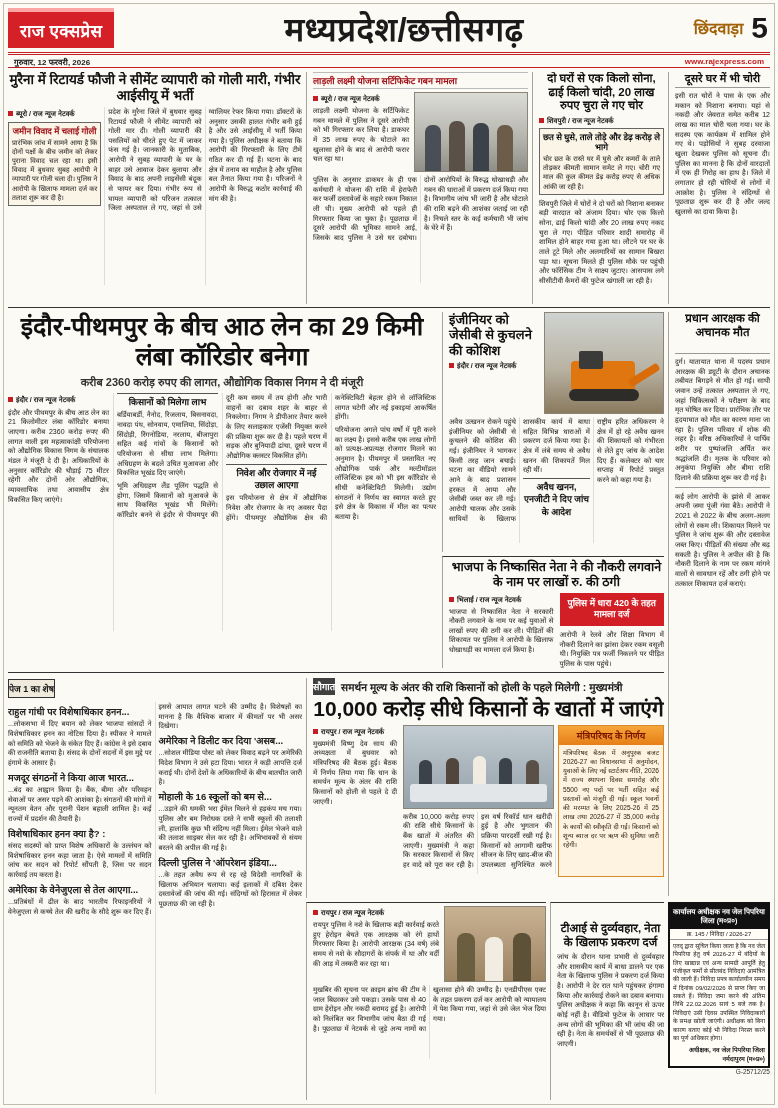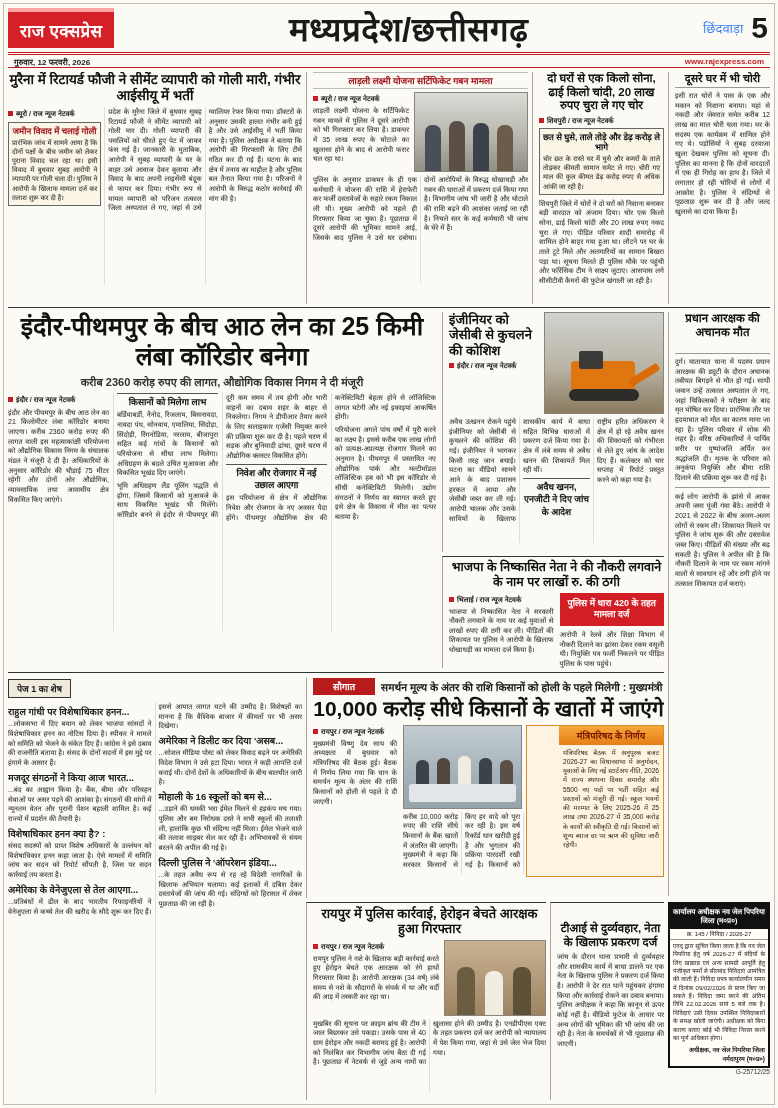--- a/index.html
+++ b/index.html
@@ -19,37 +19,37 @@
   .subhd{font-weight:bold;font-size:9px;text-align:center;border-top:1px solid #555;padding-top:2px;margin:3px 0 2px;break-inside:avoid;color:#111;}
   .inset{border:1px solid #666;background:#faf5e7;padding:3px;margin:0 0 4px;break-inside:avoid;font-size:6.8px;line-height:1.35;text-align:justify;}
   .inset .t{font-weight:bold;font-size:8.5px;color:#a1121a;text-align:center;margin-bottom:2px;line-height:1.2;}
   .photo{position:relative;overflow:hidden;border:1px solid #8a8578;flex:0 0 auto;}
   .divider{position:absolute;border-top:1.5px solid #333;}
   
   .masthead{display:flex;align-items:center;justify-content:space-between;}
   .logo{background:#d62027;color:#fff;font-weight:bold;font-size:17px;padding:7px 12px 6px;border-top:4px solid #fca5a5;letter-spacing:.3px;}
   .mast-title{flex:1;text-align:center;font-size:33px;font-weight:800;letter-spacing:.5px;}
   .mast-right{display:flex;align-items:center;gap:8px;padding-right:2px;}
-  .city{color:#3b82f6;font-weight:normal;font-size:13px;}
+  .city{color:#a16207;font-weight:bold;font-size:16px;}
   .pageno{font-size:30px;font-weight:800;}
   .datebar{display:flex;align-items:center;justify-content:space-between;border-top:3px double #c41e24;border-bottom:1px solid #c41e24;font-size:8px;font-weight:bold;padding:2px 6px;}
   .site{color:#c41e24;}
   
   .kicker{display:flex;align-items:center;gap:6px;margin:0 0 3px;}
   .kicker .ln{flex:1;height:3px;border-top:1px solid #333;border-bottom:1px solid #333;}
   .kicker .kt{font-weight:bold;font-size:12px;white-space:nowrap;}
   .redbox{background:#d21f26;color:#fff;font-weight:bold;font-size:9px;text-align:center;padding:5px 4px;line-height:1.3;margin:0 0 4px;}
   
-  .slabel{background:#b91c1c;color:#fff;font-weight:bold;font-size:9.5px;padding:2px 20px;flex:0 0 auto;}
+  .slabel{background:#404040;color:#fff;font-weight:bold;font-size:9.5px;padding:2px 0;flex:0 0 auto;}
   .skick{font-weight:bold;font-size:10.5px;}
-  .cabinet{border:1px solid #d98a2b;background:#fdf3e0;display:flex;flex-direction:column;padding-left:32px;}
+  .cabinet{border:1px solid #d98a2b;background:#fdf3e0;display:flex;flex-direction:column;}
   .cabinet .ct{background:linear-gradient(180deg,#f6a73b,#e67e17);color:#7a1400;font-weight:bold;font-size:9.5px;text-align:center;padding:3px 2px;}
   .cabinet .cb{font-size:6.6px;line-height:1.4;text-align:justify;padding:3px 4px;color:#33230f;}
   
-  .ptag{display:inline-block;border:1px solid #333;background:#efeadb;font-weight:bold;font-size:9px;padding:2px 8px;margin-bottom:4px;}
+  .ptag{display:inline-block;border:1px solid #333;background:#efeadb;font-weight:bold;font-size:9px;padding:2px 0;margin-bottom:4px;}
   .pit h4{font-size:9.5px;margin:4px 0 2px;line-height:1.2;break-after:avoid;}
   .pit p{margin:0 0 3px;}
   
   .tender{border:2px solid #111;background:#fffdf6;}
   .tender .th{background:#111;color:#fff;font-weight:bold;font-size:7.2px;text-align:center;padding:3px 2px;line-height:1.3;}
   .tender .tr{font-size:6px;text-align:center;padding:1px 2px;border-bottom:1px solid #999;}
   .tender .tb{font-size:6px;line-height:1.4;text-align:justify;padding:2px 3px;}
   .tender .ts{font-size:6.4px;font-weight:bold;text-align:right;padding:1px 3px 3px;}
   .gcode{font-size:6.5px;text-align:right;color:#333;}
   
@@ -83,21 +83,21 @@
         </div>
       <div class="inset">
         <div class="t">जमीन विवाद में चलाई गोली</div>
         <div>प्रारंभिक जांच में सामने आया है कि दोनों पक्षों के बीच जमीन को लेकर पुराना विवाद चल रहा था। इसी विवाद में बुधवार सुबह आरोपी ने व्यापारी पर गोली चला दी। पुलिस ने आरोपी के खिलाफ मामला दर्ज कर तलाश शुरू कर दी है।</div>
       </div>
       <p>प्रदेश के मुरैना जिले में बुधवार सुबह रिटायर्ड फौजी ने सीमेंट व्यापारी को गोली मार दी। गोली व्यापारी की पसलियों को चीरते हुए पेट में जाकर फंस गई है। जानकारी के मुताबिक, आरोपी ने सुबह व्यापारी के घर के बाहर उसे आवाज देकर बुलाया और विवाद के बाद अपनी लाइसेंसी बंदूक से फायर कर दिया। गंभीर रूप से घायल व्यापारी को परिजन तत्काल जिला अस्पताल ले गए, जहां से उसे ग्वालियर रेफर किया गया। डॉक्टरों के अनुसार उसकी हालत गंभीर बनी हुई है और उसे आईसीयू में भर्ती किया गया है। पुलिस अधीक्षक ने बताया कि आरोपी की गिरफ्तारी के लिए टीमें गठित कर दी गई हैं। घटना के बाद क्षेत्र में तनाव का माहौल है और पुलिस बल तैनात किया गया है। परिजनों ने आरोपी के विरुद्ध कठोर कार्रवाई की मांग की है।</p>
     </div>
   </article>
 
   <article class="blk vl" style="left:306px;top:72px;width:222px;height:232px;">
-    <div style="font-weight:bold;font-size:9px;color:#a1121a;text-align:center;border-top:1px solid #bbb;border-bottom:1px solid #bbb;padding:1px 0;margin-bottom:3px;">लाड़ली लक्ष्मी योजना सर्टिफिकेट गबन मामला</div>
+    <div style="font-weight:bold;font-size:9px;color:#a1121a;border-top:1px solid #bbb;border-bottom:1px solid #bbb;padding:1px 0;margin-bottom:3px;">लाड़ली लक्ष्मी योजना सर्टिफिकेट गबन मामला</div>
     <div style="display:flex;gap:5px;">
       <div style="flex:1;">
         <div class="byline">
             <span class="sq"></span>
             <span>ब्यूरो / राज न्यूज नेटवर्क</span>
           </div>
         <div class="body">लाड़ली लक्ष्मी योजना के सर्टिफिकेट गबन मामले में पुलिस ने दूसरे आरोपी को भी गिरफ्तार कर लिया है। डाकघर में 35 लाख रुपए के घोटाले का खुलासा होने के बाद से आरोपी फरार चल रहा था।</div>
       </div>
       <div class="photo" style="width:112px;height:78px;background:linear-gradient(180deg,#dcdcd6 0%,#b3b3ac 60%,#8f8f88 100%);">
         <div class="shape" style="left:10px;bottom:0;width:16px;height:46px;background:#4a4f57;border-radius:7px 7px 0 0;"></div>
@@ -125,21 +125,21 @@
   </article>
 
   <article class="blk vl" style="left:668px;top:72px;width:102px;height:232px;">
     <h2 class="hl" style="font-size:11px;border-bottom:1px solid #999;padding-bottom:2px;">दूसरे घर में भी चोरी</h2>
     <div class="body">इसी रात चोरों ने पास के एक और मकान को निशाना बनाया। यहां से नकदी और जेवरात समेत करीब 12 लाख का माल चोरी चला गया। घर के सदस्य एक कार्यक्रम में शामिल होने गए थे। पड़ोसियों ने सुबह दरवाजा खुला देखकर पुलिस को सूचना दी। पुलिस का मानना है कि दोनों वारदातों में एक ही गिरोह का हाथ है। जिले में लगातार हो रही चोरियों से लोगों में आक्रोश है। पुलिस ने संदिग्धों से पूछताछ शुरू कर दी है और जल्द खुलासे का दावा किया है।</div>
   </article>
 
   <div class="divider" style="left:8px;top:307px;width:762px;"></div>
 
   <article class="blk" style="left:8px;top:312px;width:428px;height:356px;">
-    <h1 class="hl" style="font-size:25px;">इंदौर-पीथमपुर के बीच आठ लेन का 25 किमी लंबा कॉरिडोर बनेगा</h1>
+    <h1 class="hl" style="font-size:25px;">इंदौर-पीथमपुर के बीच आठ लेन का 29 किमी लंबा कॉरिडोर बनेगा</h1>
     <div style="font-weight:bold;font-size:11px;text-align:center;color:#333;margin-bottom:4px;">करीब 2360 करोड़ रुपए की लागत, औद्योगिक विकास निगम ने दी मंजूरी</div>
     <div class="body cols4" style="height:238px;">
       <div class="byline">
           <span class="sq"></span>
           <span>इंदौर / राज न्यूज नेटवर्क</span>
         </div>
       <p>इंदौर और पीथमपुर के बीच आठ लेन का 21 किलोमीटर लंबा कॉरिडोर बनाया जाएगा। करीब 2360 करोड़ रुपए की लागत वाली इस महत्वाकांक्षी परियोजना को औद्योगिक विकास निगम के संचालक मंडल ने मंजूरी दे दी है। अधिकारियों के अनुसार कॉरिडोर की चौड़ाई 75 मीटर रहेगी और दोनों ओर औद्योगिक, व्यावसायिक तथा आवासीय क्षेत्र विकसित किए जाएंगे।</p>
       <div class="subhd">किसानों को मिलेगा लाभ</div>
       <p>बर्डियाबर्डी, नैनोद, रिजलाय, बिसनावदा, नावदा पंथ, सोनवाय, एमालिया, सिंदोड़ा, सिंदोड़ी, रिंगनोडिया, नरलाय, बीजापुरा सहित कई गांवों के किसानों को परियोजना से सीधा लाभ मिलेगा। अधिग्रहण के बदले उचित मुआवजा और विकसित भूखंड दिए जाएंगे।</p>
       <p>भूमि अधिग्रहण लैंड पूलिंग पद्धति से होगा, जिसमें किसानों को मुआवजे के साथ विकसित भूखंड भी मिलेंगे। कॉरिडोर बनने से इंदौर से पीथमपुर की दूरी कम समय में तय होगी और भारी वाहनों का दबाव शहर के बाहर से निकलेगा। निगम ने डीपीआर तैयार करने के लिए सलाहकार एजेंसी नियुक्त करने की प्रक्रिया शुरू कर दी है। पहले चरण में सड़क और बुनियादी ढांचा, दूसरे चरण में औद्योगिक क्लस्टर विकसित होंगे।</p>
@@ -260,21 +260,20 @@
         </div>
       </div>
       <div class="cabinet" style="width:104px;flex:0 0 auto;">
         <div class="ct">मंत्रिपरिषद के निर्णय</div>
         <div class="cb">मंत्रिपरिषद बैठक में अनुपूरक बजट 2026-27 का विधानसभा में अनुमोदन, युवाओं के लिए नई स्टार्टअप नीति, 2026 में राज्य स्थापना दिवस समारोह और 5500 नए पदों पर भर्ती सहित कई प्रस्तावों को मंजूरी दी गई। स्कूल भवनों की मरम्मत के लिए 2025-26 में 25 लाख तथा 2026-27 में 35,000 करोड़ के कार्यों की स्वीकृति दी गई। किसानों को शून्य ब्याज दर पर ऋण की सुविधा जारी रहेगी।</div>
       </div>
     </div>
   </article>
 
   <article class="blk vl" style="left:306px;top:902px;width:240px;height:198px;border-top:1.5px solid #333;padding-top:3px;">
-    <h2 class="hl" style="font-size:13px;">रायपुर में पुलिस कार्रवाई, हेरोइन बेचते आरक्षक हुआ गिरफ्तार</h2>
     <div style="display:flex;gap:5px;">
       <div style="flex:1;">
         <div class="byline">
             <span class="sq"></span>
             <span>रायपुर / राज न्यूज नेटवर्क</span>
           </div>
         <div class="body">रायपुर पुलिस ने नशे के खिलाफ बड़ी कार्रवाई करते हुए हेरोइन बेचते एक आरक्षक को रंगे हाथों गिरफ्तार किया है। आरोपी आरक्षक (34 वर्ष) लंबे समय से नशे के सौदागरों के संपर्क में था और वर्दी की आड़ में तस्करी कर रहा था।</div>
       </div>
       <div class="photo" style="width:100px;height:74px;background:linear-gradient(180deg,#c9b291 0%,#b09878 55%,#9d8463 100%);">
         <div class="shape" style="left:12px;bottom:0;width:18px;height:48px;background:#6b5d3f;border-radius:8px 8px 0 0;"></div>

